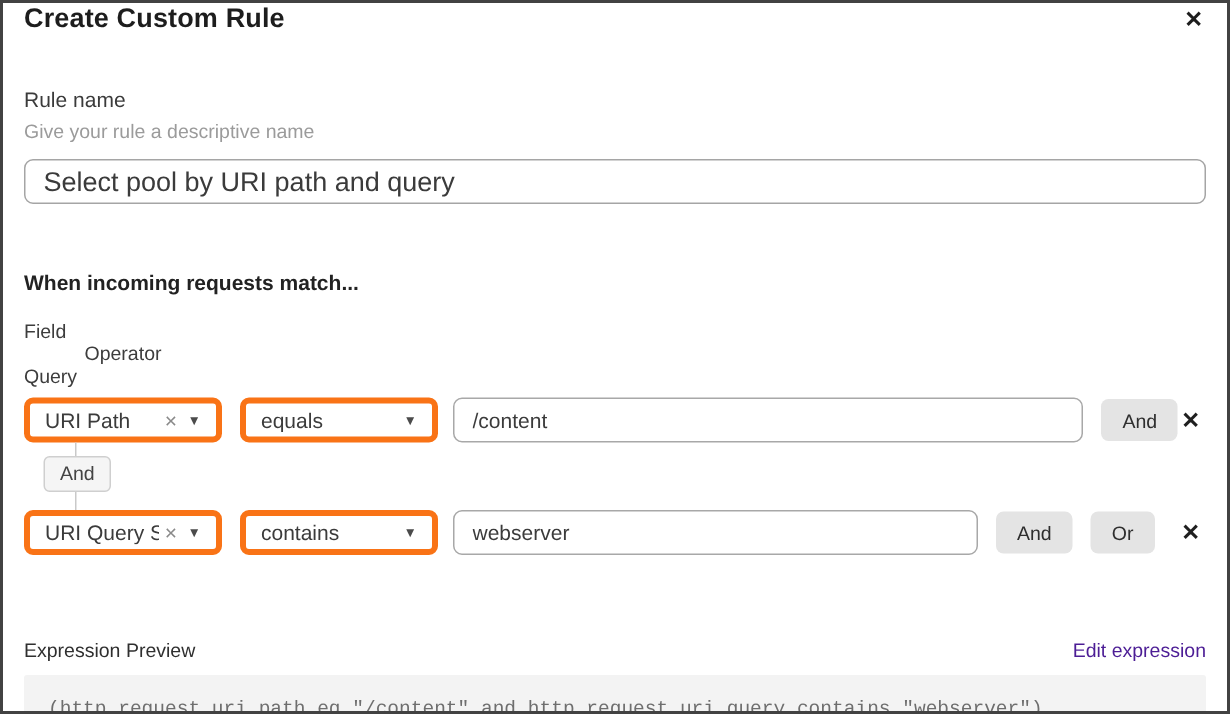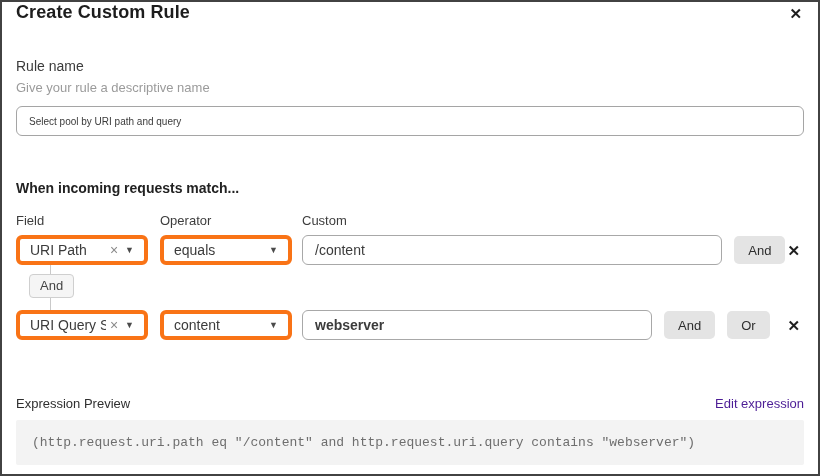--- a/index.html
+++ b/index.html
@@ -52,41 +52,42 @@
     font-size: 13px;
     color: #9b9b9b;
   }
   .rule-name-input {
     margin-top: 11px;
     width: 100%;
     height: 30px;
     border: 1px solid #a5a5a5;
     border-radius: 6px;
     padding: 0 12px;
-    font-size: 10px;
+    font-size: 18px;
     color: #3b3b3b;
     font-family: "Liberation Sans", sans-serif;
     outline: none;
   }
 
   
   .match-heading {
     margin-top: 44px;
     font-size: 14px;
     font-weight: bold;
     color: #222;
   }
   .columns-row {
     display: flex;
     margin-top: 17px;
     font-size: 13px;
     color: #3d3d3d;
+    flex-direction: column;
   }
   .col-field    { width: 132px; margin-right: 12px; }
-  .col-operator { width: 132px; margin-right: 10px; }
+  .col-operator { width: 132px; margin-right: 10px; text-align: center; }
   .col-value    { flex: 1; }
 
   .condition-row {
     display: flex;
     align-items: center;
     height: 30px;
   }
   .row-1 { margin-top: 7px; }
 
   .select-box {
@@ -126,21 +127,21 @@
     height: 30px;
     border: 1px solid #a8a8a8;
     border-radius: 6px;
     padding: 0 12px;
     font-size: 14px;
     color: #3b3b3b;
     font-family: "Liberation Sans", sans-serif;
     outline: none;
   }
   .value-input-1 { width: 454px; }
-  .value-input-2 { width: 350px; font-weight: bold; }
+  .value-input-2 { width: 350px; }
 
   .logic-btn {
     margin-left: 12px;
     height: 28px;
     padding: 0 14px;
     background: #e4e4e4;
     border: none;
     border-radius: 5px;
     font-size: 13px;
     color: #2e2e2e;
@@ -225,21 +226,21 @@
 
   <div class="field-label">Rule name</div>
   <div class="helper-text">Give your rule a descriptive name</div>
   <input class="rule-name-input" type="text" value="Select pool by URI path and query" style="">
 
   <div class="match-heading">When incoming requests match...</div>
 
   <div class="columns-row">
     <div class="col-field">Field</div>
     <div class="col-operator">Operator</div>
-    <div class="col-value">Custom</div>
+    <div class="col-value">Query</div>
   </div>
 
   
   <div class="condition-row row-1">
     <div class="select-box select-field">
       <span class="select-label">URI Path</span>
       <span class="clear-x">×</span>
       <span class="chevron">▼</span>
     </div>
     <div class="select-box select-operator">
@@ -261,21 +262,21 @@
   </div>
 
   
   <div class="condition-row">
     <div class="select-box select-field">
       <span class="select-label">URI Query St...</span>
       <span class="clear-x">×</span>
       <span class="chevron">▼</span>
     </div>
     <div class="select-box select-operator">
-      <span class="select-label">content</span>
+      <span class="select-label">contains</span>
       <span class="chevron">▼</span>
     </div>
     <input class="value-input value-input-2" type="text" value="webserver" style="">
     <button class="logic-btn">And</button>
     <button class="logic-btn">Or</button>
     <button class="remove-btn">✕</button>
   </div>
 
   
   <div class="expression-header">

